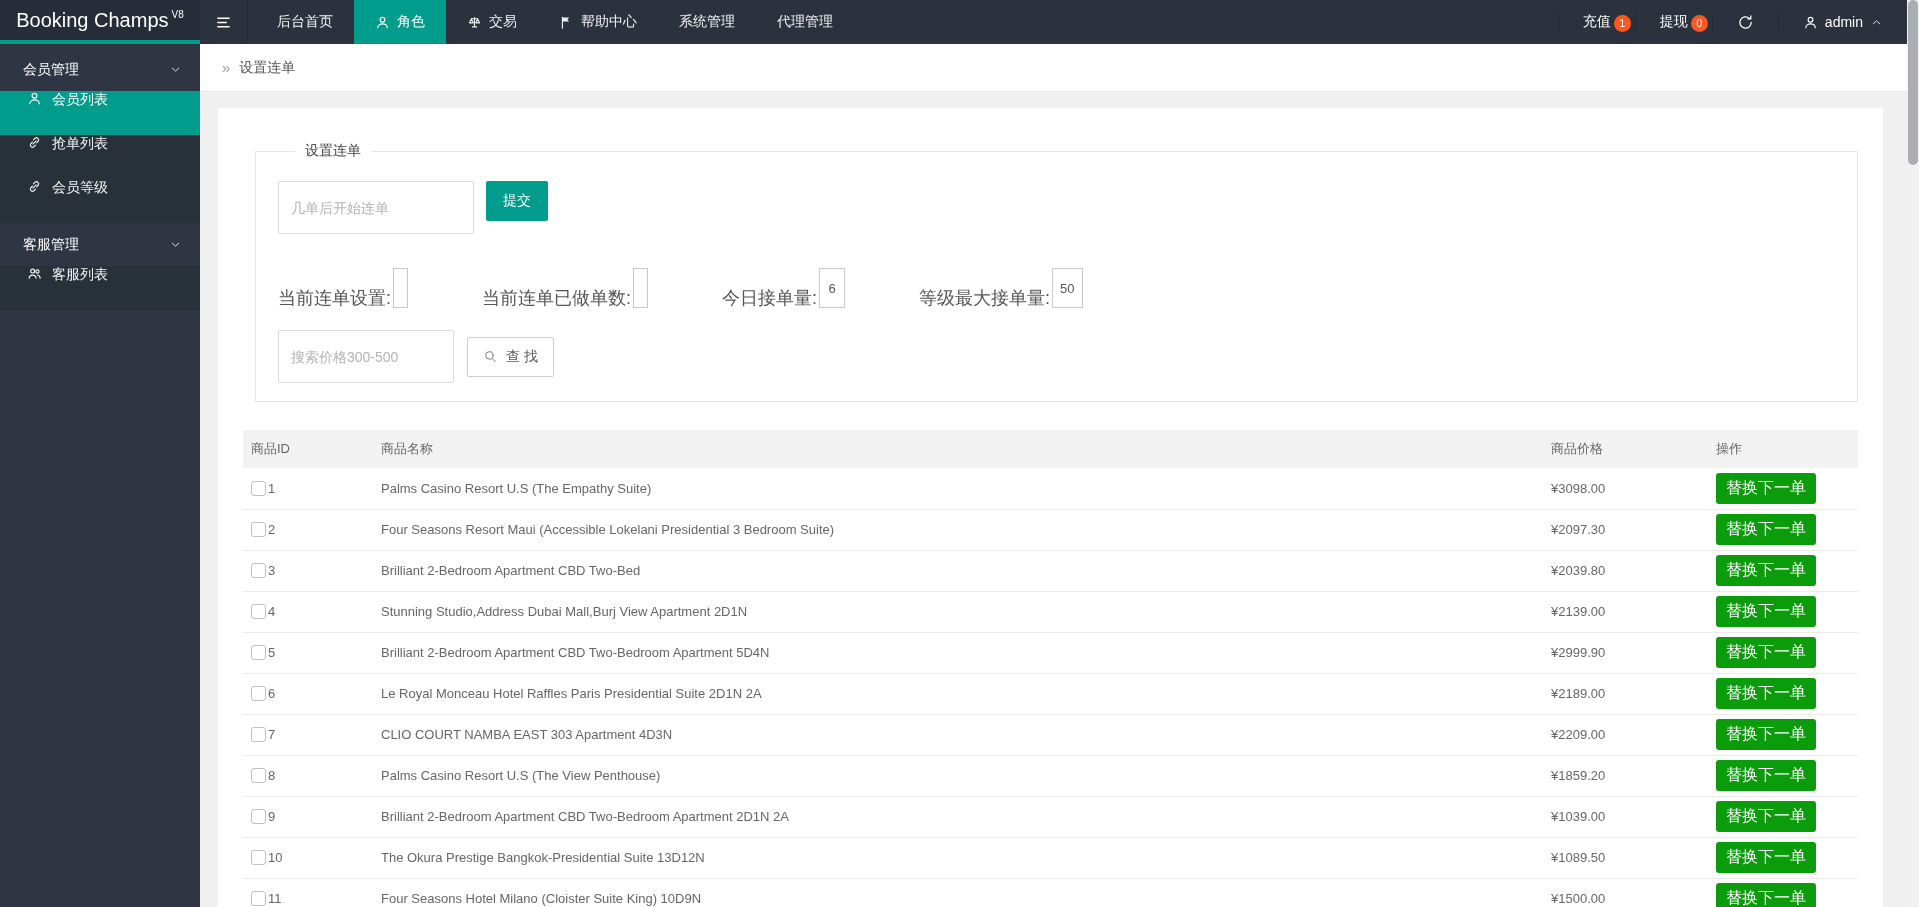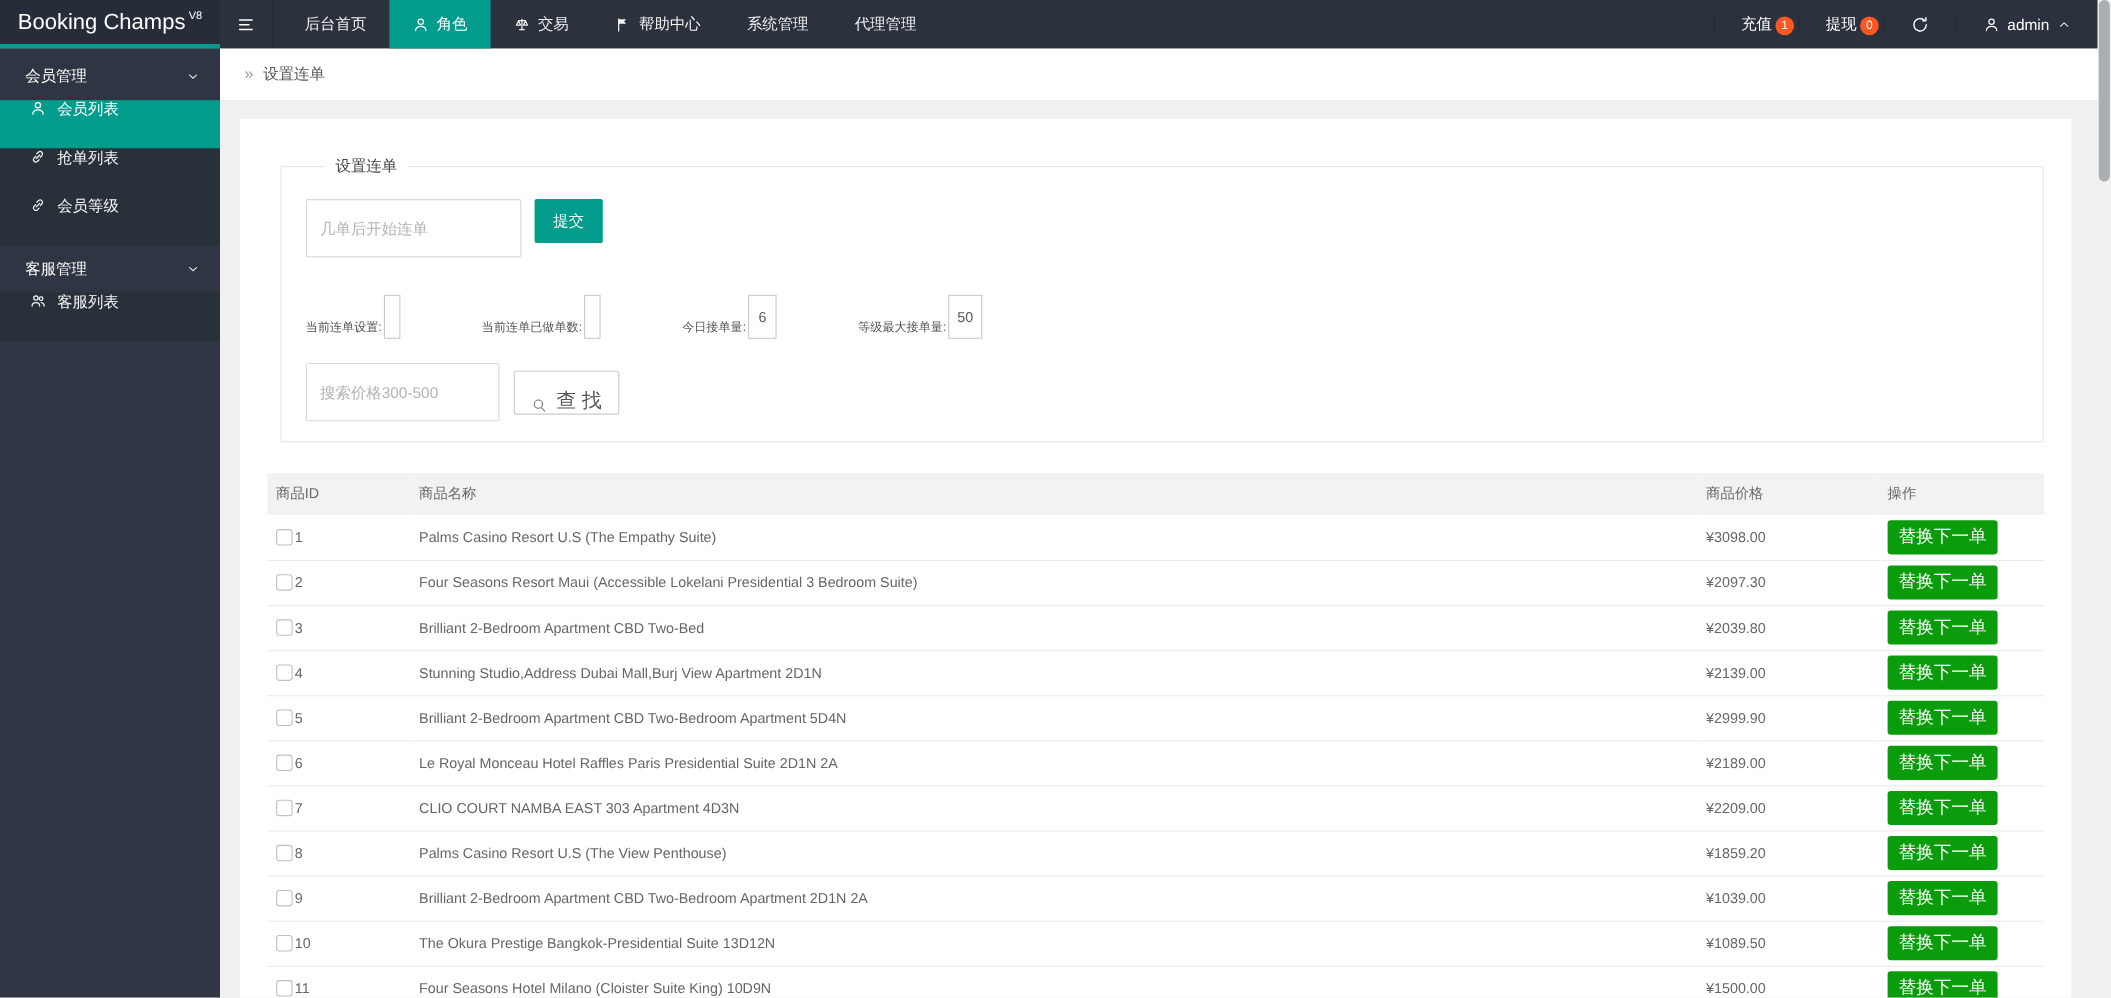--- a/index.html
+++ b/index.html
@@ -37,26 +37,26 @@
   .panel{margin:16px 24px 0 18px;background:#fff;padding:34px 25px 20px;min-height:820px}
 
   fieldset.setbox{border:1px solid #e6e6e6;margin-left:12px;padding:15px 22px 18px}
   fieldset.setbox legend{font-size:14px;color:#444;padding:0 10px;margin-left:17px}
   .row1{display:flex;gap:12px;margin-top:6px}
   .text-input{width:196px;height:53px;border:1px solid #d9d9d9;border-radius:2px;padding:0 12px;font-size:14px;color:#333;background:#fff}
   .text-input::placeholder{color:#b3b3b3}
   .submit-btn{width:62px;height:40px;background:#019c8c;color:#fff;border:none;border-radius:2px;font-size:14px;cursor:pointer}
   .stats-row{display:flex;align-items:flex-end;margin-top:34px}
   .stat{display:flex;align-items:flex-end;margin-right:74px}
-  .stat-label{font-size:11px;color:#555;margin-right:2px;line-height:19px}
+  .stat-label{font-size:18px;color:#555;margin-right:2px;line-height:19px}
   .stat-box{min-width:15px;height:40px;border:1px solid #c9c9c9;display:flex;align-items:center;justify-content:center;font-size:13px;color:#555;background:#fff;padding:0 2px}
   .stat-box.wide{min-width:26px;padding:0 7px}
   .row3{display:flex;gap:13px;margin-top:22px;align-items:center}
   .search-input{width:176px}
-  .find-btn{height:40px;padding:0 15px;background:#fff;border:1px solid #ccc;border-radius:2px;font-size:18px;color:#555;display:flex;align-items:flex-end;gap:8px;cursor:pointer}
+  .find-btn{height:40px;padding:0 15px;background:#fff;border:1px solid #ccc;border-radius:2px;font-size:14px;color:#555;display:flex;align-items:center;gap:8px;cursor:pointer}
   .find-btn svg{width:15px;height:15px;fill:none;stroke:#777;stroke-width:1.6;stroke-linecap:round}
 
   
   table.goods{width:100%;border-collapse:collapse;margin-top:28px;table-layout:fixed}
   table.goods th{background:#f2f2f2;height:38px;font-weight:normal;font-size:13px;color:#666;text-align:left;padding:0 8px}
   table.goods td{height:41px;border-bottom:1px solid #ebebeb;font-size:13px;color:#666;padding:0 8px;overflow:hidden;white-space:nowrap}
   .cb{display:inline-block;width:15px;height:15px;border:1px solid #c0c0c0;border-radius:3px;vertical-align:-3px;margin-right:2px;background:#fff;cursor:pointer}
   .action-btn{background:#0a9c0a;color:#fff;border:none;border-radius:3px;font-size:16px;padding:5px 10px;cursor:pointer}
 
   

